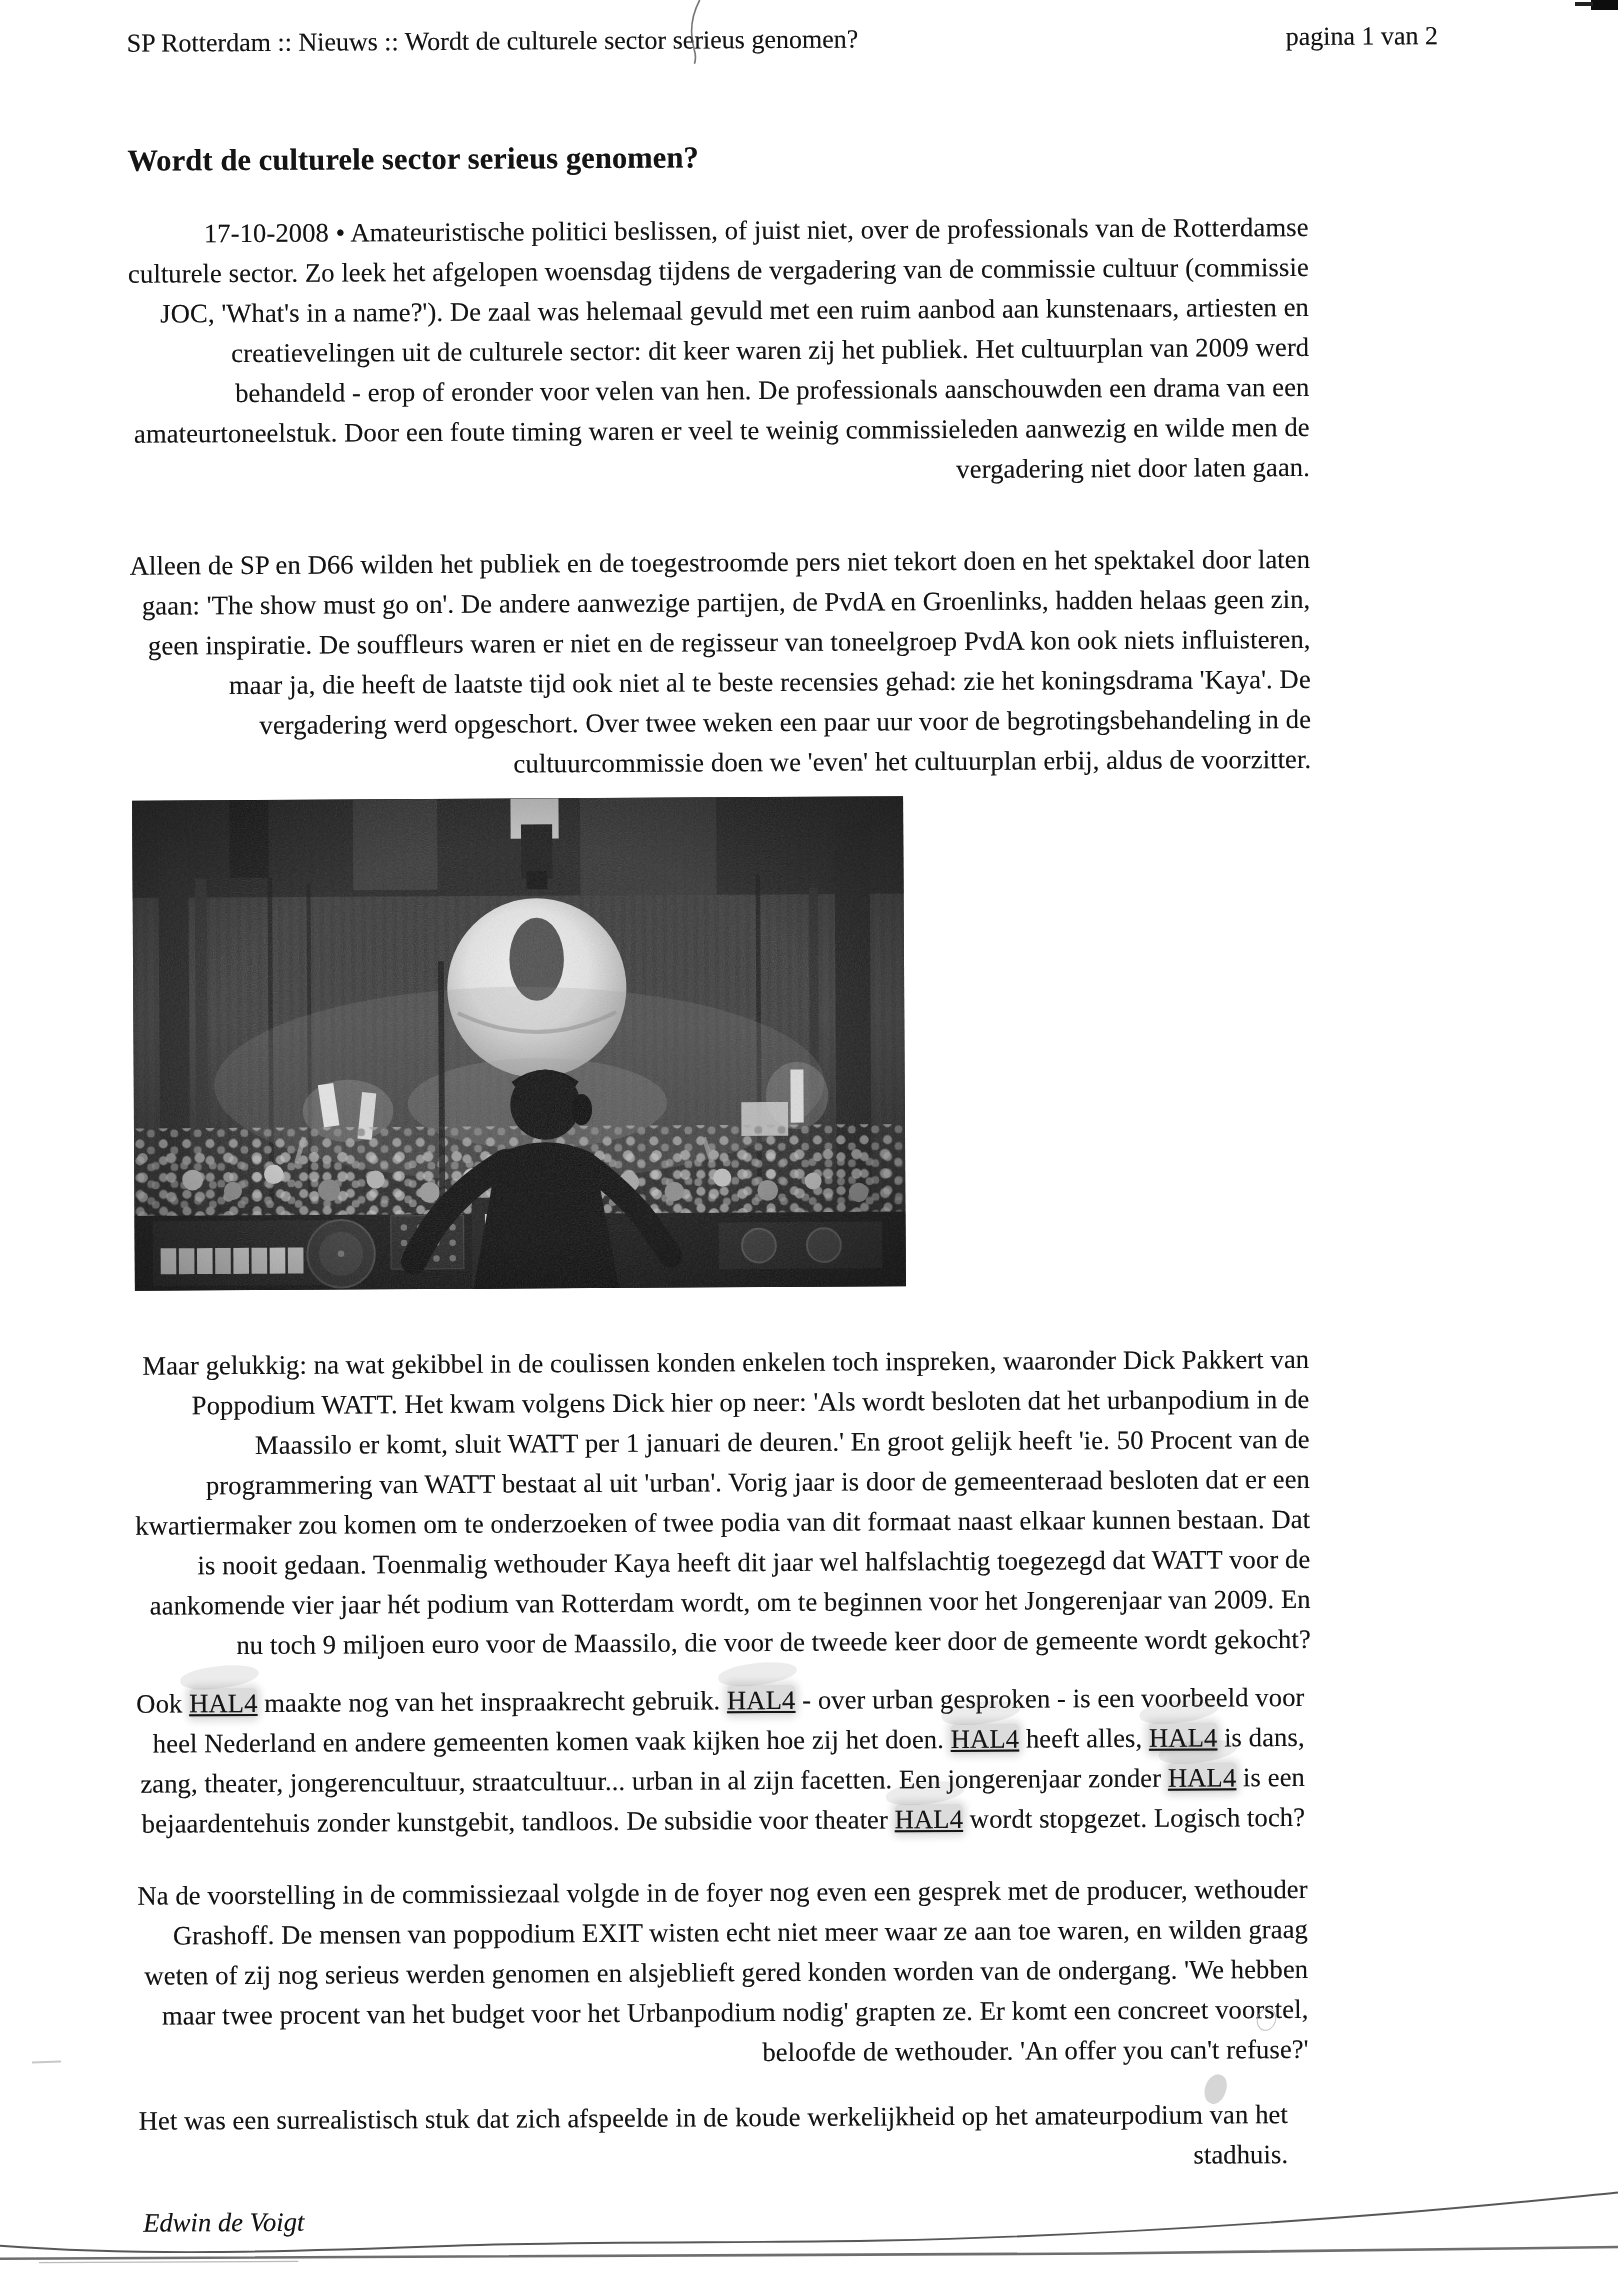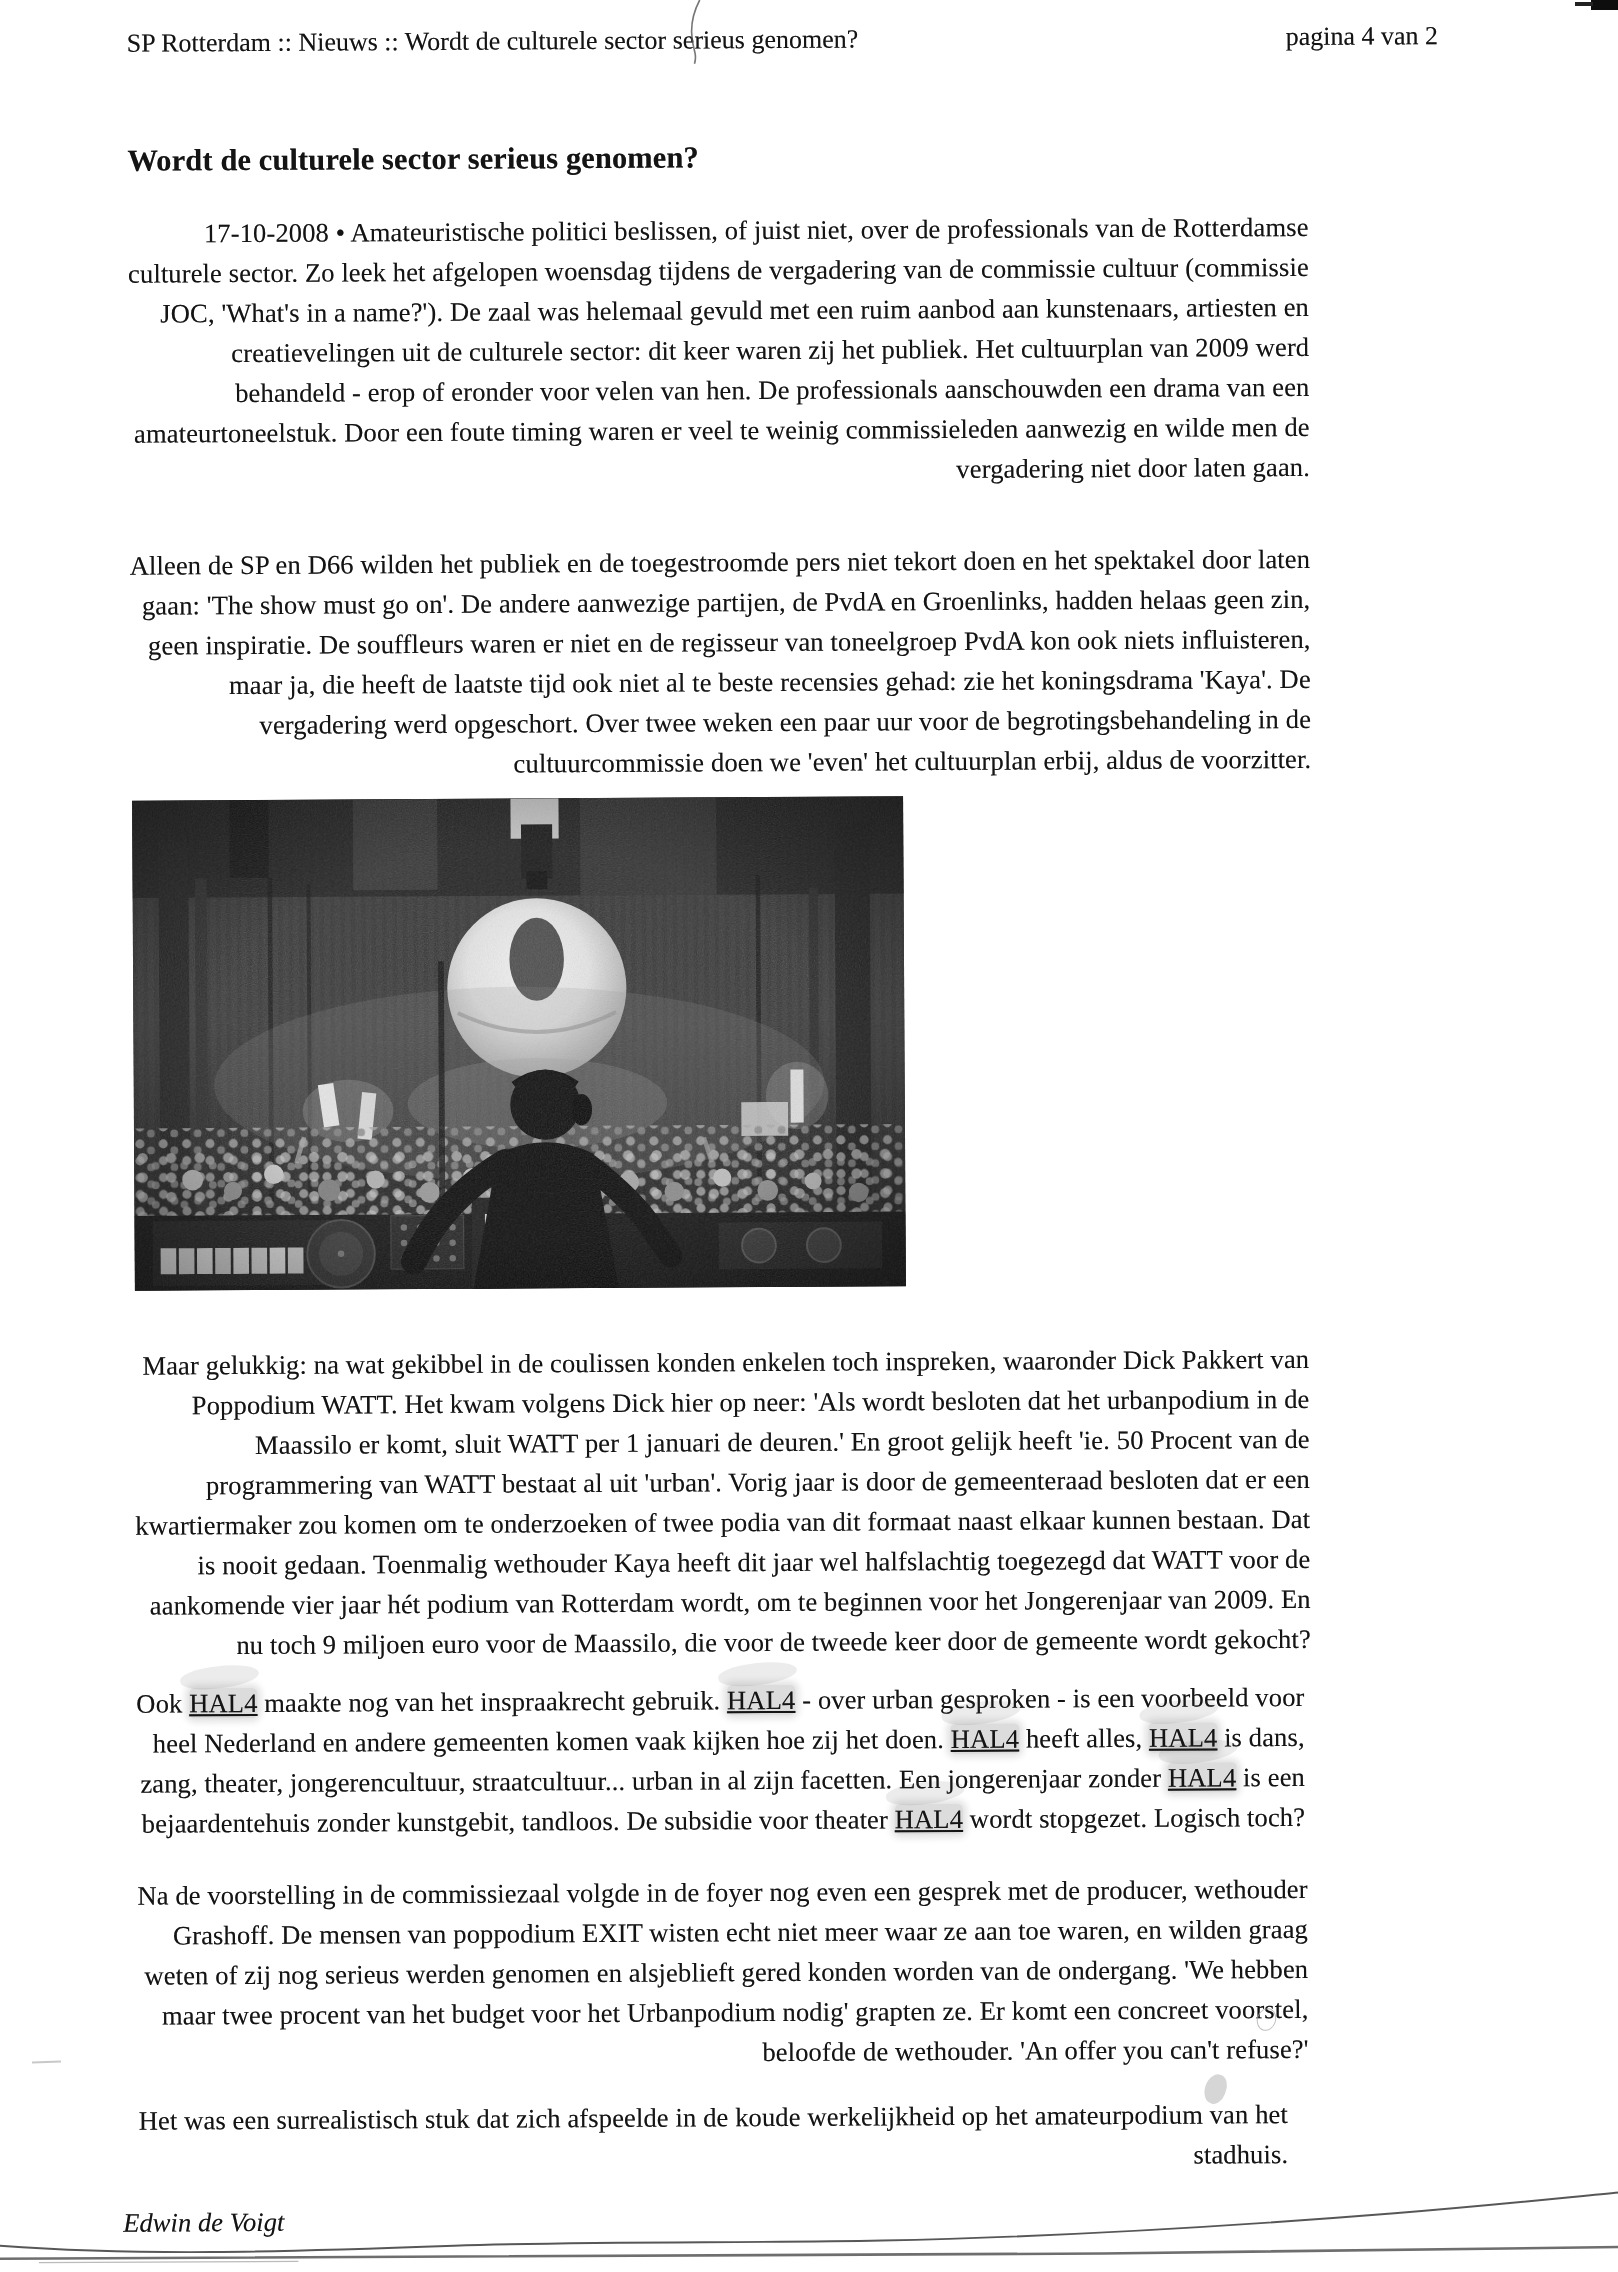--- a/index.html
+++ b/index.html
@@ -44,21 +44,21 @@
   .hl::after{ 
     content:"";
     position:absolute;
     left:-9px;top:-22px;
     width:115%;height:22px;
     background:rgba(70,70,70,.10);
     border-radius:45% 55% 50% 50%;
     transform:rotate(-7deg);
     pointer-events:none;
   }
-  .footer-author{left:117px;top:2208px;font-size:26.6px;font-style:italic;}
+  .footer-author{left:137px;top:2208px;font-size:26.6px;font-style:italic;}
   .photo-wrap{
     position:absolute;left:134px;top:801px;width:771px;height:490px;
     background:#2a2a2a;
   }
   .photo-wrap svg{display:block;width:100%;height:100%;}
   
   .corner-mark{position:absolute;right:0;top:0;width:28.5px;height:9.7px;background:#0d0d0d;}
   .corner-mark-tail{position:absolute;right:26px;top:1.9px;width:18px;height:3.9px;background:#222;}
   .top-curve{position:absolute;left:675px;top:0;width:39px;height:65px;}
   .circle-artifact{
@@ -78,21 +78,21 @@
   .bottom-lines{position:absolute;left:0;top:2186px;width:1619px;height:87px;}
 </style>
 </head>
 <body>
 
 <div class="page">
 
   <div class="sheet">
 
     <div class="txt header-left">SP Rotterdam :: Nieuws :: Wordt de culturele sector serieus genomen?</div>
-    <div class="txt header-right">pagina 4 van 2</div>
+    <div class="txt header-right">pagina 1 van 2</div>
 
     <div class="txt doc-title">Wordt de culturele sector serieus genomen?</div>
 
     <div class="para" id="p1">
         <div class="line">17-10-2008 • Amateuristische politici beslissen, of juist niet, over de professionals van de Rotterdamse</div>
         <div class="line">culturele sector. Zo leek het afgelopen woensdag tijdens de vergadering van de commissie cultuur (commissie</div>
         <div class="line">JOC, 'What's in a name?'). De zaal was helemaal gevuld met een ruim aanbod aan kunstenaars, artiesten en</div>
         <div class="line">creatievelingen uit de culturele sector: dit keer waren zij het publiek. Het cultuurplan van 2009 werd</div>
         <div class="line">behandeld - erop of eronder voor velen van hen. De professionals aanschouwden een drama van een</div>
         <div class="line">amateurtoneelstuk. Door een foute timing waren er veel te weinig commissieleden aanwezig en wilde men de</div>

